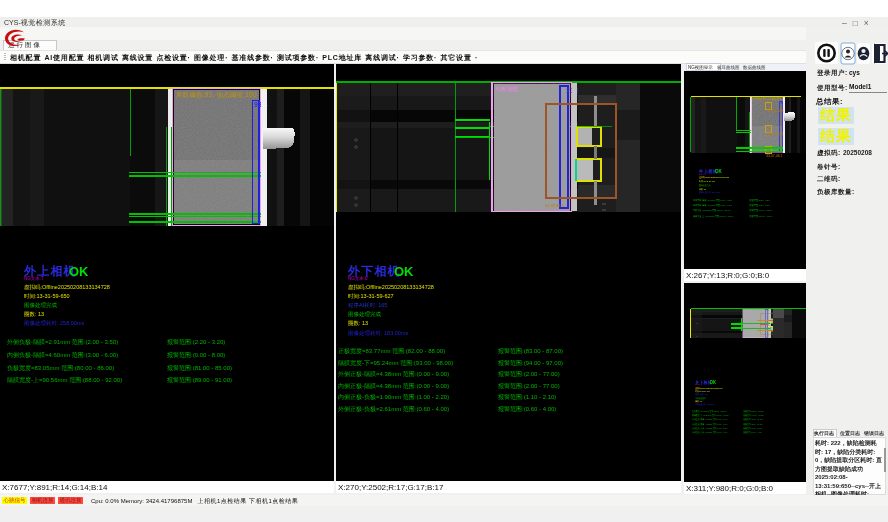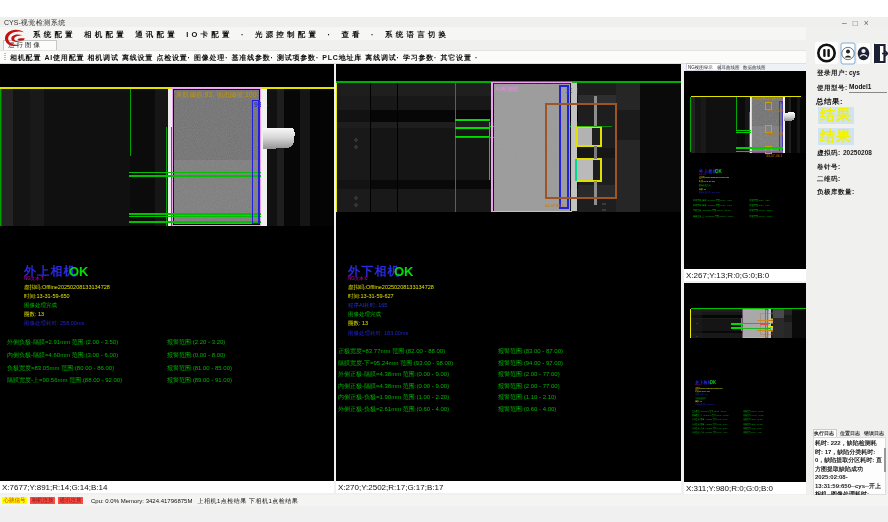--- a/index.html
+++ b/index.html
@@ -9,21 +9,20 @@
 <body>
 <div id="stage">
 
   <div class="abs" style="left:0;top:0;width:888px;height:17px;background:#ffffff;"></div>
 
   <div class="abs" style="left:0;top:17px;width:888px;height:10px;background:#efefee;"></div>
   <div class="abs" style="left:4px;top:18px;font-size:7px;color:#333;">CYS-<span class="cjk">视觉检测系统</span></div>
   <div class="abs" style="left:842px;top:18px;width:46px;height:10px;color:#666;font-size:8.5px;letter-spacing:6px;">–□×</div>
 
   <div class="abs" style="left:0;top:27px;width:888px;height:13px;background:#f6f6f5;"></div>
-  <div class="abs cjk" style="left:33px;top:30px;font-size:7.5px;font-weight:bold;color:#111;letter-spacing:3.2px;word-spacing:3px;">系统配置 相机配置 通讯配置 IO卡配置 · 光源控制配置 · 查看 · 系统语言切换</div>
 
   <div class="abs" style="left:0;top:40px;width:888px;height:10px;background:#f0f0ef;"></div>
   <div class="abs" style="left:3px;top:40px;width:54px;height:10px;background:#fcfcfc;border:1px solid #c8c8c8;border-bottom:none;box-sizing:border-box;"></div>
   <div class="abs cjk" style="left:8px;top:41px;font-size:6.5px;color:#222;letter-spacing:2px;">运行图像</div>
   <svg class="abs" style="left:2px;top:28px;" width="27" height="21" viewBox="0 0 24 20">
     <path d="M20 4 C12 -1 2 3 2 10 C2 16 10 19 17 16 C10 17 5 14 5 10 C5 5 13 2 20 4 Z" fill="#c41010"></path>
     <path d="M19 7 C13 5 8 7 8 10 C8 13 13 14 17 13 C12 13 10 11 11 9.5 C12 8 16 7 19 7 Z" fill="#c41010"></path>
     <path d="M21 10 C17 9.2 14 10 14 11 C14 12 17 12.4 19.5 12 Z" fill="#c41010"></path>
   </svg>
 

